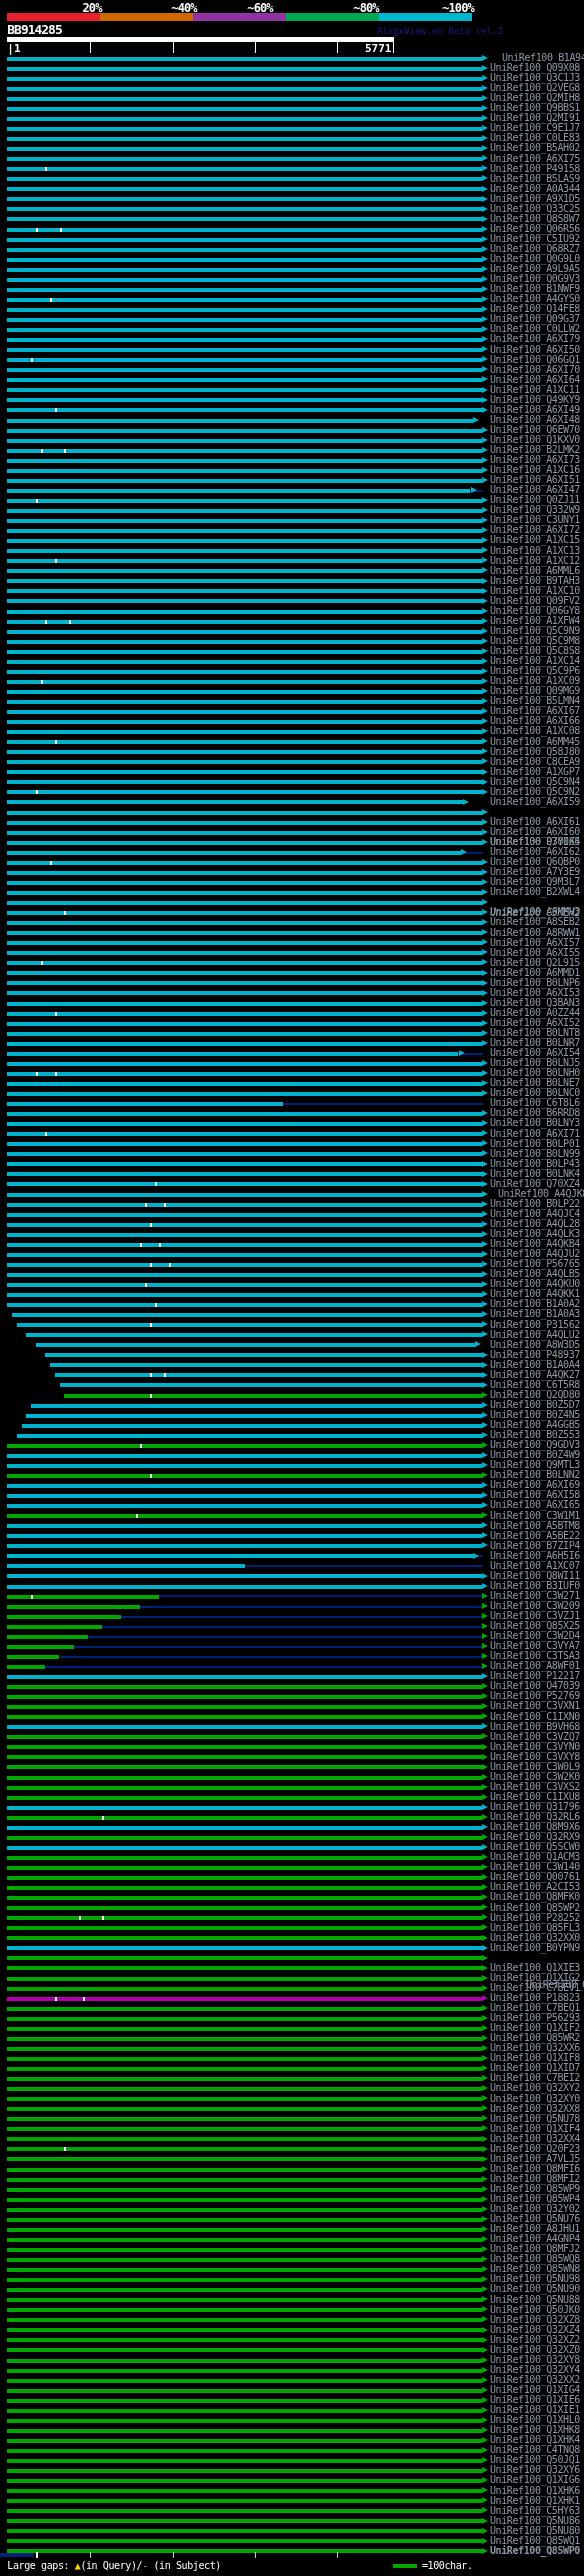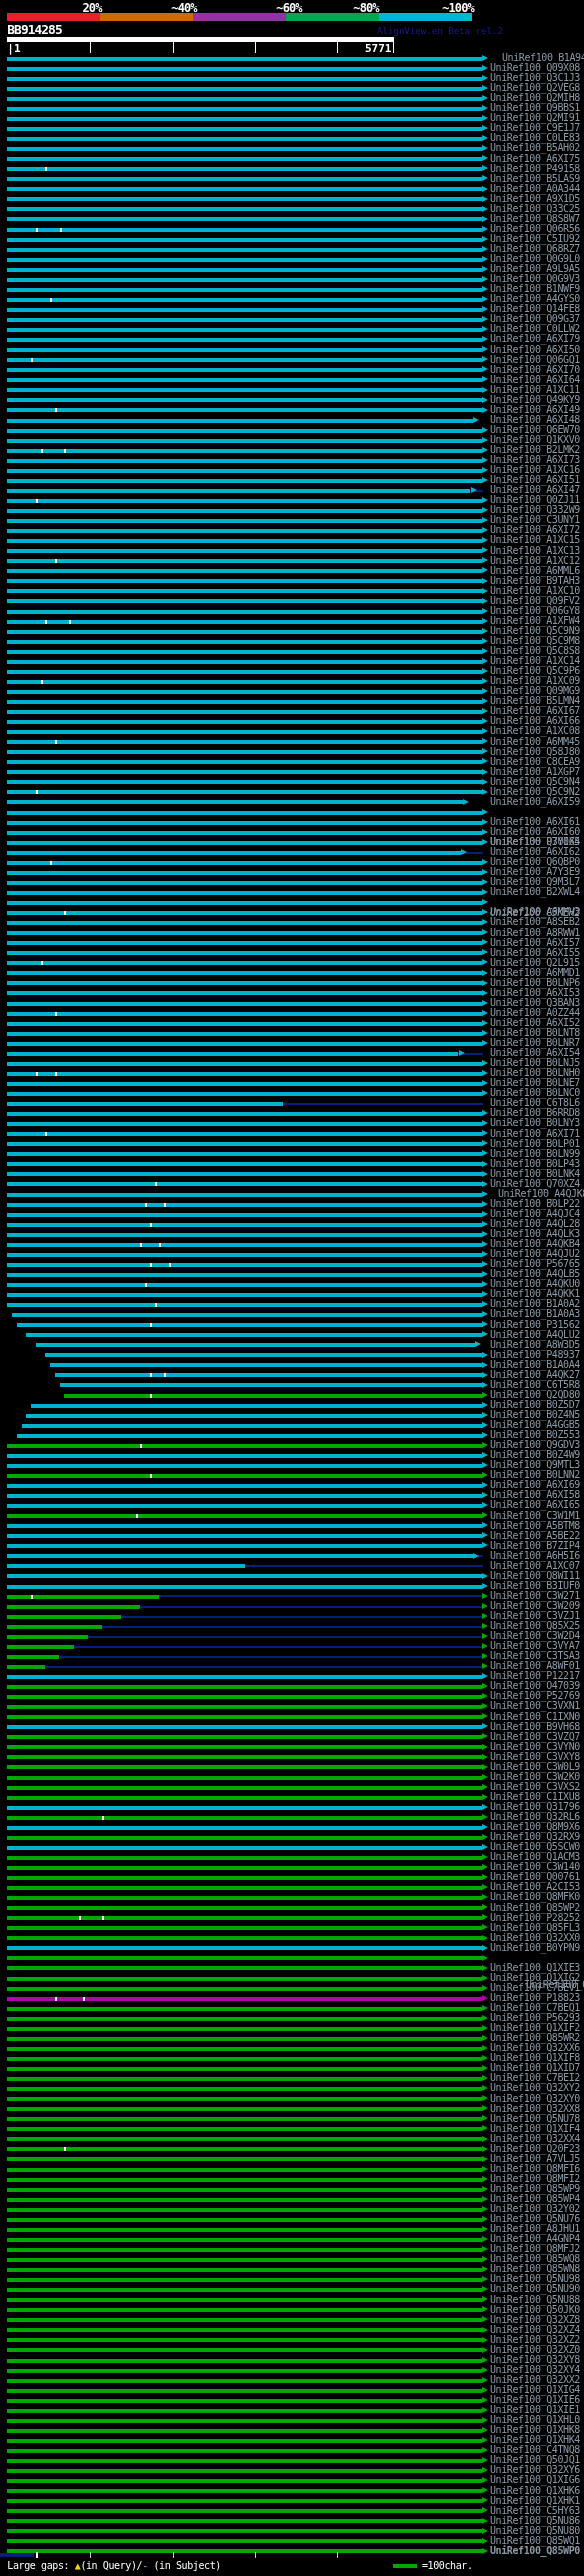--- a/index.html
+++ b/index.html
@@ -31,21 +31,21 @@
 </head>
 <body>
 
 <div id="screen">
   <div id="key">
       <div class="keyseg" style="left: 7.3px; width: 93px; background: rgb(232, 32, 44);"></div>
       <div class="keylabel" style="left: 92px;">20%</div>
       <div class="keyseg" style="left: 100px; width: 93px; background: rgb(208, 106, 0);"></div>
       <div class="keylabel" style="left: 184px;">~40%</div>
       <div class="keyseg" style="left: 193px; width: 93px; background: rgb(145, 51, 161);"></div>
-      <div class="keylabel" style="left: 289px;">~60%</div>
+      <div class="keylabel" style="left: 260px;">~60%</div>
       <div class="keyseg" style="left: 286px; width: 93px; background: rgb(0, 166, 81);"></div>
       <div class="keylabel" style="left: 366px;">~80%</div>
       <div class="keyseg" style="left: 379px; width: 93px; background: rgb(0, 183, 208);"></div>
       <div class="keylabel" style="left: 458px;">~100%</div>
     </div>
   <div id="queryid">BB914285</div>
   <div id="watermark">AlignView.en Beta rel.2</div>
   <div id="querybar"></div>
   <div class="rulertext" style="left:7.3px;">|1</div>
   <div class="rulertext" style="left:365px;">5771</div>

